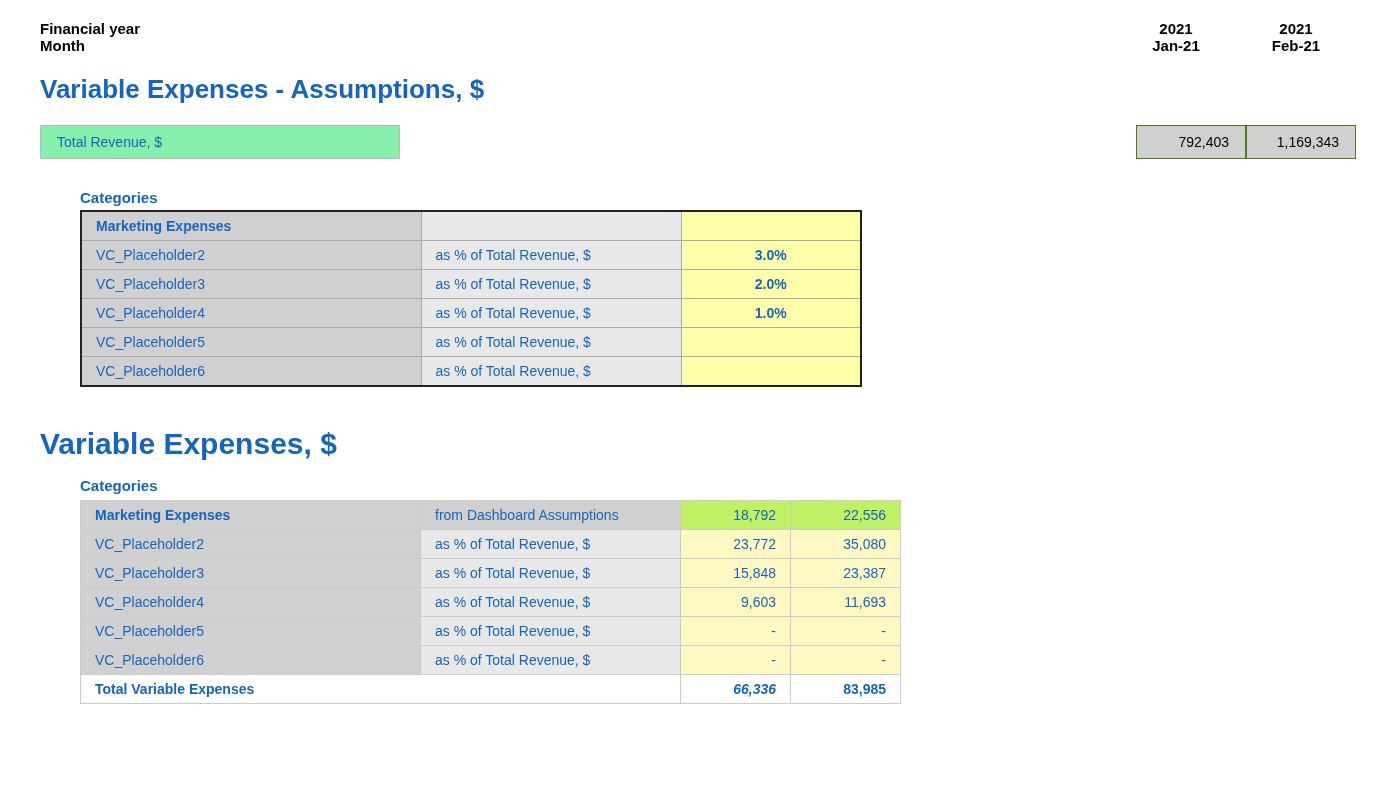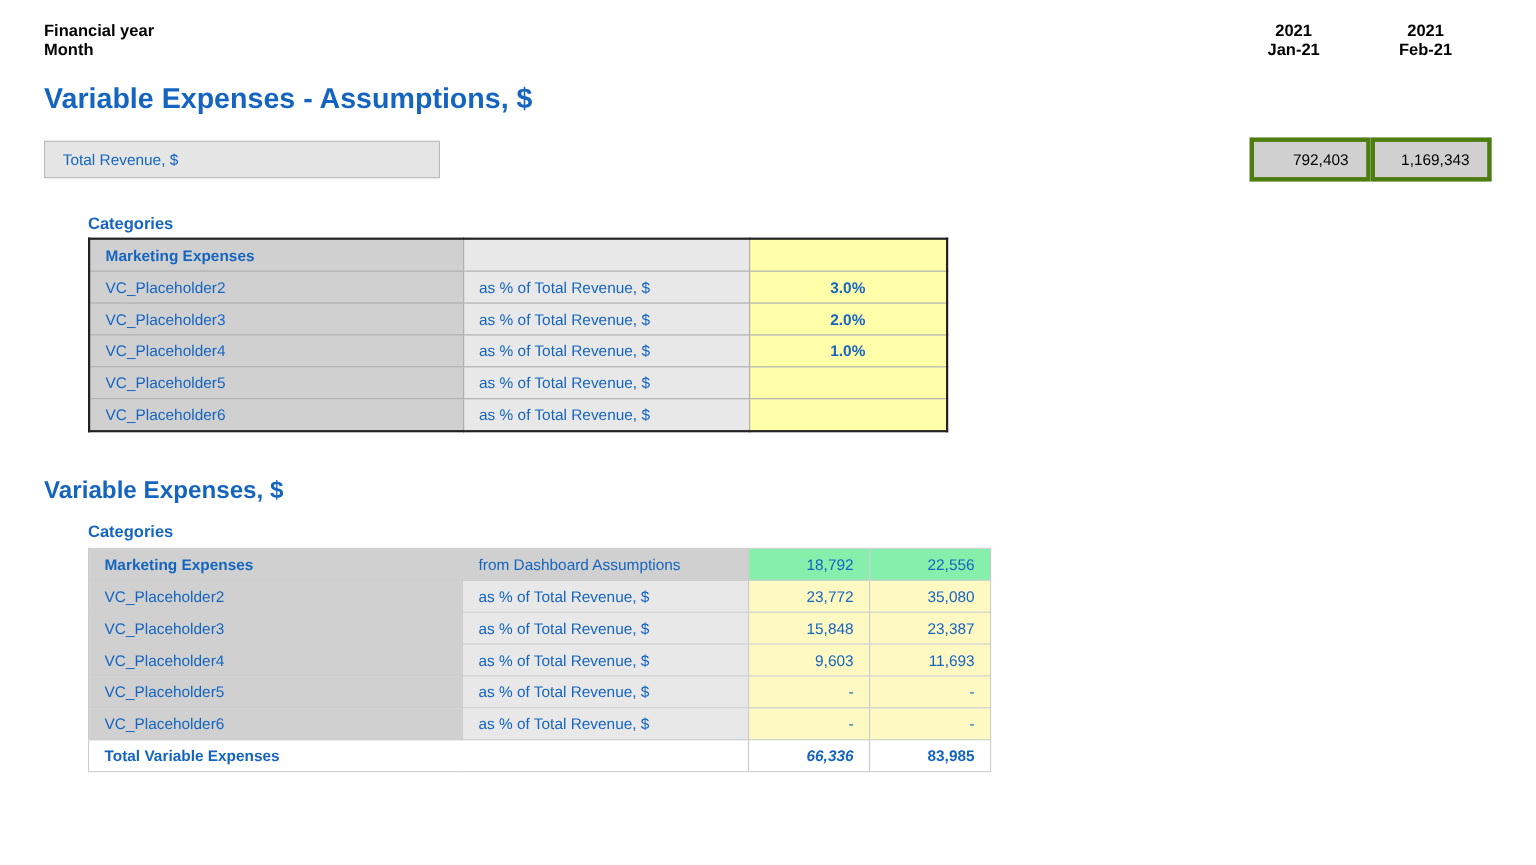--- a/index.html
+++ b/index.html
@@ -31,49 +31,49 @@
       min-width: 120px;
     }
     .section-title {
       color: #1565C0;
       font-size: 26px;
       font-weight: bold;
       margin-bottom: 20px;
     }
     .section-title-2 {
       color: #1565C0;
-      font-size: 22px;
+      font-size: 30px;
       font-weight: bold;
       margin-bottom: 16px;
       margin-top: 40px;
     }
     .revenue-row {
       display: flex;
       align-items: center;
       margin-bottom: 30px;
     }
     .revenue-label-cell {
-      background: #e5e5e5;
+      background: #86efac;
       color: #1565C0;
       font-size: 14px;
       padding: 8px 16px;
       width: 360px;
       border: 1px solid #bbb;
     }
     .revenue-spacer {
       flex: 1;
     }
     .revenue-value-cell {
       background: #d0d0d0;
       color: #000;
       font-size: 14px;
       text-align: right;
       padding: 8px 16px;
       min-width: 110px;
-      border: 4px solid #4d7c0f;
+      border: 1px solid #4d7c0f;
     }
     .assumptions-table-wrapper {
       margin-left: 40px;
       margin-bottom: 10px;
     }
     .assumptions-table {
       border-collapse: collapse;
       border: 2px solid #222;
     }
     .assumptions-table td {
@@ -149,21 +149,21 @@
     }
     .data-total-label {
       background: #fff !important;
       color: #1565C0;
       font-weight: bold;
     }
     .marketing-row td {
       background: #d0d0d0;
     }
     .marketing-row .data-value-cell {
-      background: #86efac;
+      background: #bef264;
     }
   </style>
 </head>
 <body>
 
 <div class="header-row">
   <div class="header-labels">
     <div>Financial year</div>
     <div>Month</div>
   </div>

